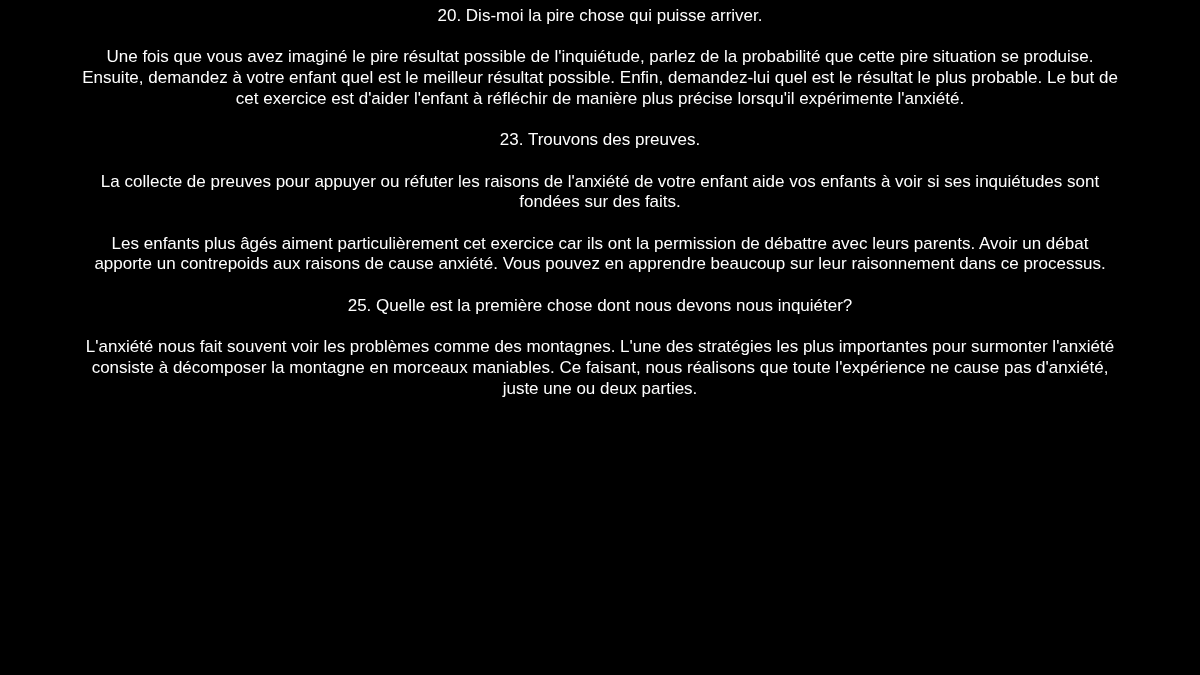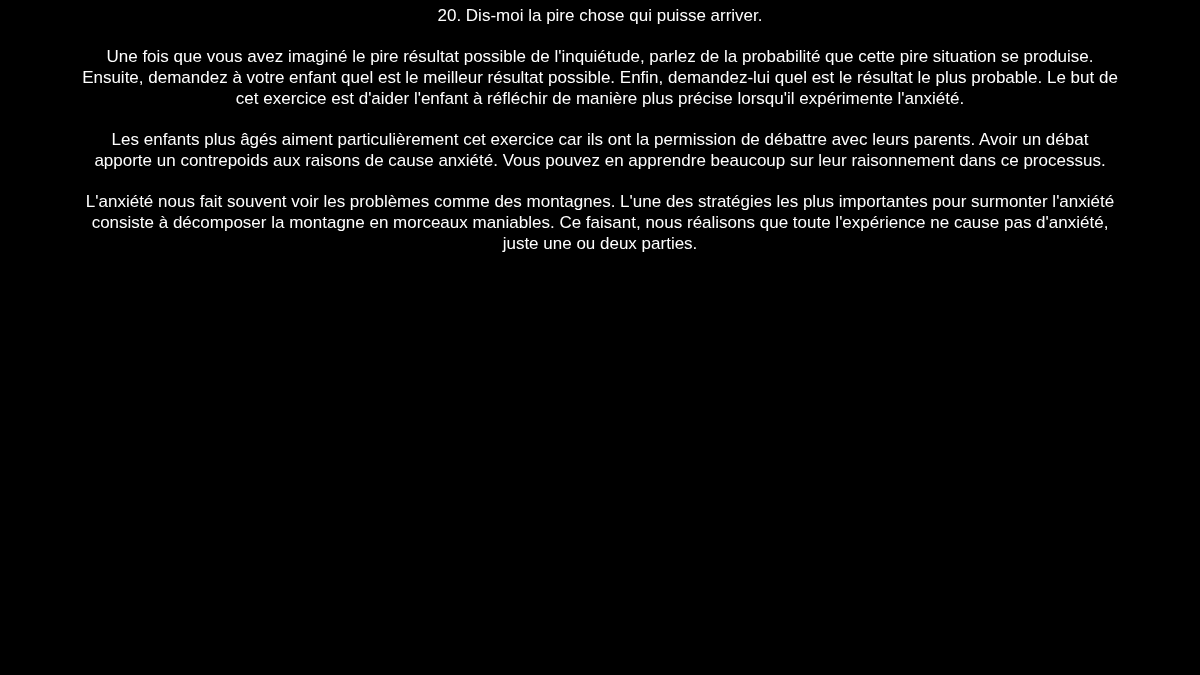--- a/index.html
+++ b/index.html
@@ -45,23 +45,28 @@
       <h2>20. Dis-moi la pire chose qui puisse arriver.</h2>
       <p>Une fois que vous avez imaginé le pire résultat possible de l'inquiétude, parlez de la probabilité que cette pire situation se produise. Ensuite, demandez à votre enfant quel est le meilleur résultat possible. Enfin, demandez-lui quel est le résultat le plus probable. Le but de cet exercice est d'aider l'enfant à réfléchir de manière plus précise lorsqu'il expérimente l'anxiété.</p>
     </section>
 
     <section>
     </section>
 
     <section>
     </section>
 
+    <section>
+      <h2>23. Trouvons des preuves.</h2>
+      <p>La collecte de preuves pour appuyer ou réfuter les raisons de l'anxiété de votre enfant aide vos enfants à voir si ses inquiétudes sont fondées sur des faits.</p>
+    </section>
 
     <section>
       <p>Les enfants plus âgés aiment particulièrement cet exercice car ils ont la permission de débattre avec leurs parents. Avoir un débat apporte un contrepoids aux raisons de cause anxiété. Vous pouvez en apprendre beaucoup sur leur raisonnement dans ce processus.</p>
     </section>
 
     <section>
+      <h2>25. Quelle est la première chose dont nous devons nous inquiéter?</h2>
       <p>L'anxiété nous fait souvent voir les problèmes comme des montagnes. L'une des stratégies les plus importantes pour surmonter l'anxiété consiste à décomposer la montagne en morceaux maniables. Ce faisant, nous réalisons que toute l'expérience ne cause pas d'anxiété, juste une ou deux parties.</p>
     </section>
 
   </main>
 </div>
 
 </body></html>

